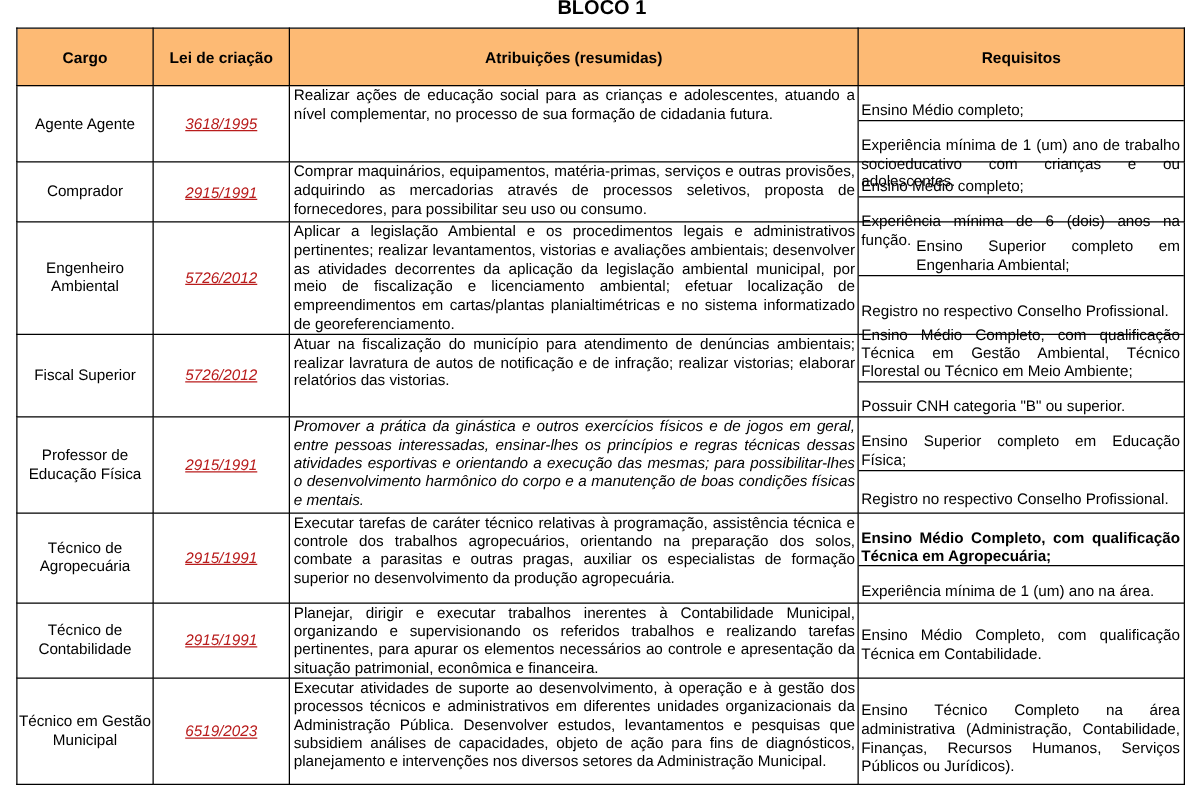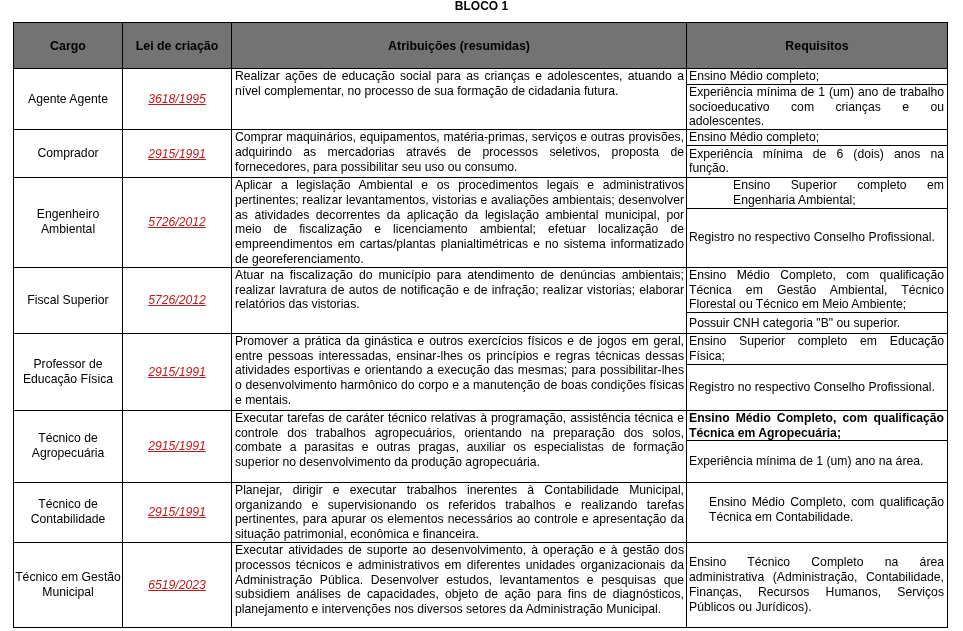--- a/index.html
+++ b/index.html
@@ -2,46 +2,46 @@
 <html><head>
 <meta charset="utf-8">
 <style>
   html, body { margin: 0; padding: 0; background: #ffffff; }
   body {
     width: 963px; height: 631px; position: relative; overflow: hidden;
     font-family: "Liberation Sans", sans-serif; color: #000;
   }
   .block-title {
     position: absolute; top: 0; left: 0; width: 963px;
-    text-align: center; font-weight: bold; font-size: 12px; line-height: 13px;
+    text-align: center; font-weight: bold; font-size: 16px; line-height: 13px;
   }
   table.main {
     position: absolute; top: 22px; left: 13px;
     width: 934px; border-collapse: collapse; table-layout: fixed;
     font-size: 12.2px;
   }
   table.main > thead > tr > th {
-    background: #737373; height: 45px; border: 1.5px solid #000;
+    background: #fdba74; height: 45px; border: 1.5px solid #000;
     font-weight: bold; font-size: 12.4px; text-align: center; vertical-align: middle;
     padding: 0;
   }
   table.main > tbody > tr > td {
     border: 1.5px solid #000; vertical-align: middle; padding: 0;
   }
   td.cargo { text-align: center; line-height: 15px; padding: 0 4px; }
   td.lei { text-align: center; }
   td.lei a { color: #b91c1c; text-decoration: underline; font-style: italic; }
   td.atrib {
     text-align: justify; text-align-last: left; line-height: 14.8px; padding: 0 2px 0 3px !important;
     vertical-align: top !important;
   }
   td.req { padding: 0 !important; vertical-align: top !important; height: 100%; }
   .req-stack { display: flex; flex-direction: column; height: 100%; }
   .req-item {
-    border-top: 1.5px solid #000; padding: 0 3px 0 2px;
+    border-top: 1.5px solid #000; padding: 12px 3px 0 2px;
     text-align: justify; text-align-last: left; line-height: 14.8px;
     display: flex; align-items: center; flex: 1 1 auto;
   }
   .req-item:first-child { border-top: none; }
   .req-item span { display: block; width: 100%; }
 </style>
 </head>
 <body>
 
 <div class="block-title">BLOCO 1</div>
@@ -132,21 +132,21 @@
             </div>
           </div>
     </td>
   </tr>
 
   <tr style="height: 76px;">
     <td class="cargo">Professor de Educação Física</td>
     <td class="lei">
       <a href="#">2915/1991</a>
     </td>
-    <td class="atrib" style="padding-top: 0px;">Promover a prática da ginástica e outros exercícios físicos e de jogos em geral, entre pessoas interessadas, ensinar-lhes os princípios e regras técnicas dessas atividades esportivas e orientando a execução das mesmas; para possibilitar-lhes o desenvolvimento harmônico do corpo e a manutenção de boas condições físicas e mentais.</td>
+    <td class="atrib" style="padding-top: 0px; font-style: italic;">Promover a prática da ginástica e outros exercícios físicos e de jogos em geral, entre pessoas interessadas, ensinar-lhes os princípios e regras técnicas dessas atividades esportivas e orientando a execução das mesmas; para possibilitar-lhes o desenvolvimento harmônico do corpo e a manutenção de boas condições físicas e mentais.</td>
     <td class="req">
       <div class="req-stack" style="height: 76px;">
             <div class="req-item" style="flex: 0 0 auto; height: 30px;">
               <span>Ensino Superior completo em Educação Física;</span>
             </div>
             <div class="req-item">
               <span>Registro no respectivo Conselho Profissional.</span>
             </div>
           </div>
     </td>
@@ -171,21 +171,21 @@
   </tr>
 
   <tr style="height: 54px;">
     <td class="cargo">Técnico de Contabilidade</td>
     <td class="lei">
       <a href="#">2915/1991</a>
     </td>
     <td class="atrib" style="padding-top: 0px;">Planejar, dirigir e executar trabalhos inerentes à Contabilidade Municipal, organizando e supervisionando os referidos trabalhos e realizando tarefas pertinentes, para apurar os elementos necessários ao controle e apresentação da situação patrimonial, econômica e financeira.</td>
     <td class="req">
       <div class="req-stack" style="height: 54px;">
-            <div class="req-item" style="flex: 1 1 auto; margin-left: 20px;">
+            <div class="req-item" style="flex: 1 1 auto;">
               <span>Ensino Médio Completo, com qualificação Técnica em Contabilidade.</span>
             </div>
           </div>
     </td>
   </tr>
 
   <tr style="height: 84px;">
     <td class="cargo">Técnico em Gestão Municipal</td>
     <td class="lei">
       <a href="#">6519/2023</a>

